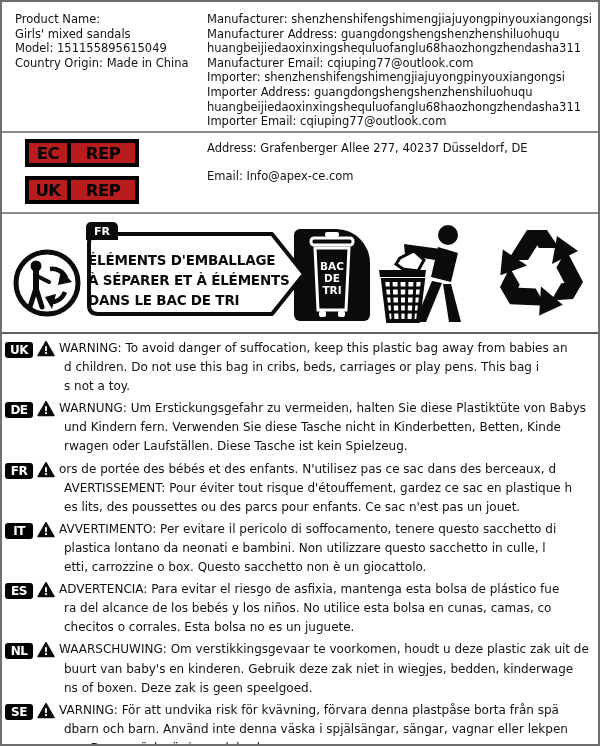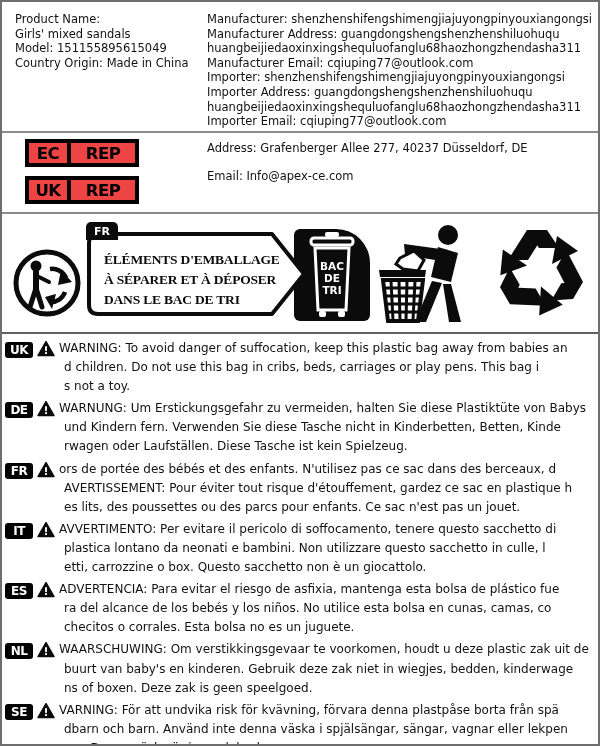--- a/index.html
+++ b/index.html
@@ -12,21 +12,21 @@
   }
   section { position:relative; overflow:hidden; }
   .sec-top { height:131px; border-bottom:2px solid #8c8c8c; display:flex; padding:10px 0 0 13px; }
   .txt-line { font-size:11.5px; line-height:14.6px; white-space:nowrap; }
   .col-product { width:192px; flex:none; }
   .col-mfr { flex:1; overflow:hidden; }
 
   .sec-rep { height:81px; border-bottom:2px solid #8c8c8c; }
   .rep-box {
     position:absolute; left:23px; width:114px; height:28px;
-    border:4px solid #000; display:flex; align-items:stretch; background:#ef4444;
+    border:4px solid #000; display:flex; align-items:stretch; background:#b91c1c;
   }
   .rep-box.ec { top:6px; }
   .rep-box.uk { top:43px; }
   .rep-cell {
     display:flex; align-items:center; justify-content:center;
     font-weight:bold; font-size:16.5px; letter-spacing:-0.5px; color:#000;
   }
   .rep-c1 { width:38px; flex:none; }
   .rep-div { width:4px; background:#000; flex:none; }
   .rep-c2 { flex:1; }
@@ -34,21 +34,21 @@
   .rep-spacer { height:13px; }
 
   .sec-icons { height:120px; border-bottom:2px solid #606060; }
   .abs { position:absolute; }
   .fr-tab {
     left:84px; top:8px; width:32px; height:18px; background:#0b0b0b;
     border-radius:5px 5px 0 0; color:#fff; font-weight:bold; font-size:11px;
     display:flex; align-items:center; justify-content:center; z-index:3;
   }
   .banner-svg { left:84px; top:18px; z-index:2; }
-  .banner-text { left:102px; top:36px; z-index:4;font-family:Liberation Serif, serif; }
+  .banner-text { left:86px; top:36px; z-index:4; }
   .banner-text div {
     font-weight:bold; font-size:13.5px; line-height:20px;
     letter-spacing:-0.2px; white-space:nowrap; color:#0b0b0b;
   }
   .bac-box {
     left:292px; top:15px; width:76px; height:92px; background:#0b0b0b;
     border-radius:6px 34px 6px 6px; z-index:1;
     display:flex; align-items:center; justify-content:center;
   }
   .tidyman-svg { left:372px; top:6px; z-index:1; }
@@ -123,21 +123,21 @@
       <path d="M53,50 A15,15 0 0 1 38,60" fill="none" stroke="#0b0b0b" stroke-width="4.5"></path>
       <polygon points="44,52 40,67 33,55" fill="#0b0b0b"></polygon>
     </svg>
 
     <div class="abs fr-tab">FR</div>
     <svg class="abs banner-svg" width="220" height="84" viewBox="0 0 220 84">
       <path d="M12,2 H186 L218,42 L186,82 H12 Q3,82 3,73 V11 Q3,2 12,2 Z" fill="#ffffff" stroke="#0b0b0b" stroke-width="4" stroke-linejoin="round"></path>
     </svg>
     <div class="abs banner-text">
       <div>ÉLÉMENTS D'EMBALLAGE</div>
-      <div>À SÉPARER ET À DÉPOSER</div>
+      <div>À SÉPARER ET À ÉLÉMENTS</div>
       <div>DANS LE BAC DE TRI</div>
     </div>
 
     <div class="abs bac-box">
       <svg width="58" height="90" viewBox="0 0 58 90">
         <rect x="22" y="2" width="14" height="5" rx="2" fill="#fff"></rect>
         <rect x="8" y="8" width="42" height="7" rx="3" fill="none" stroke="#fff" stroke-width="3"></rect>
         <path d="M12,18 H46 L43,80 H15 Z" fill="none" stroke="#fff" stroke-width="3"></path>
         <rect x="16" y="81" width="7" height="6" rx="2" fill="#fff"></rect>
         <rect x="35" y="81" width="7" height="6" rx="2" fill="#fff"></rect>

